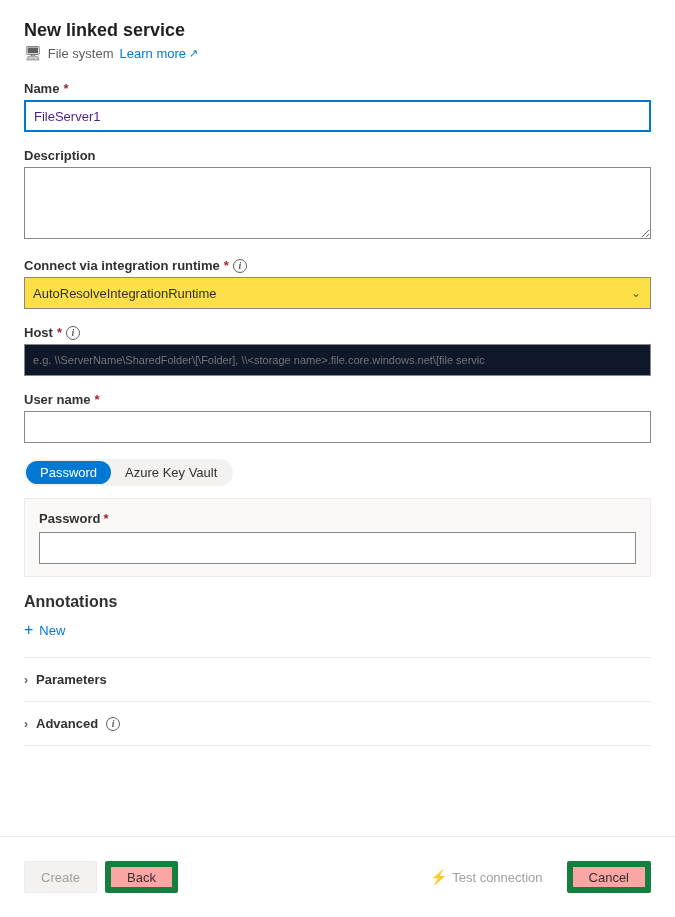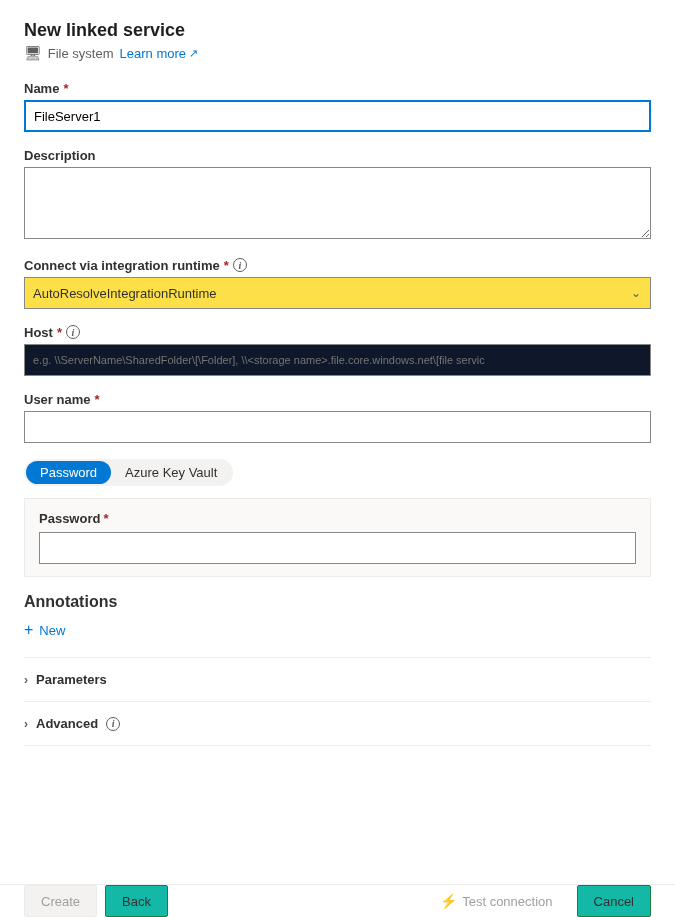--- a/index.html
+++ b/index.html
@@ -50,20 +50,21 @@
     }
     .form-group {
       margin-bottom: 16px;
     }
     .form-label {
       font-size: 13px;
       font-weight: 600;
       color: #323130;
       margin-bottom: 4px;
       display: flex;
+      align-items: center;
       gap: 4px;
     }
     .required-star {
       color: #a4262c;
       font-weight: 600;
     }
     .info-icon {
       display: inline-flex;
       align-items: center;
       justify-content: center;
@@ -76,21 +77,21 @@
       cursor: pointer;
       font-style: italic;
       font-family: serif;
     }
     .form-input {
       width: 100%;
       height: 32px;
       border: 1px solid #8a8886;
       padding: 4px 8px;
       font-size: 13px;
-      color: #000000;
+      color: #4c1d95;
       background: #fff;
       outline: none;
     }
     .form-input.active-border {
       border: 2px solid #0078d4;
     }
     .form-textarea {
       width: 100%;
       height: 72px;
       border: 1px solid #8a8886;
@@ -212,21 +213,21 @@
       font-size: 13px;
       color: #323130;
       font-weight: 600;
     }
     .chevron-right {
       font-size: 12px;
       color: #605e5c;
     }
     .footer {
       border-top: 1px solid #edebe9;
-      padding: 0 24px;
+      padding: 24px 24px;
       display: flex;
       justify-content: space-between;
       align-items: flex-end;
       background: #fff;
     }
     .footer-left {
       display: flex;
       gap: 8px;
     }
     .footer-right {
@@ -247,23 +248,23 @@
       color: #fff;
       border: 1px solid #0078d4;
     }
     .btn-primary:disabled {
       background: #f3f2f1;
       color: #a19f9d;
       border: 1px solid #edebe9;
       cursor: default;
     }
     .btn-secondary {
-      background: #14b8a6;
-      color: #323130;
-      border: 1px solid #15803d;
+      background: #fca5a5;
+      color: #323130;
+      border: 6px solid #15803d;
     }
     .btn-ghost {
       background: none;
       color: #a19f9d;
       border: none;
       display: flex;
       align-items: center;
       gap: 4px;
     }
     .test-connection-icon {

